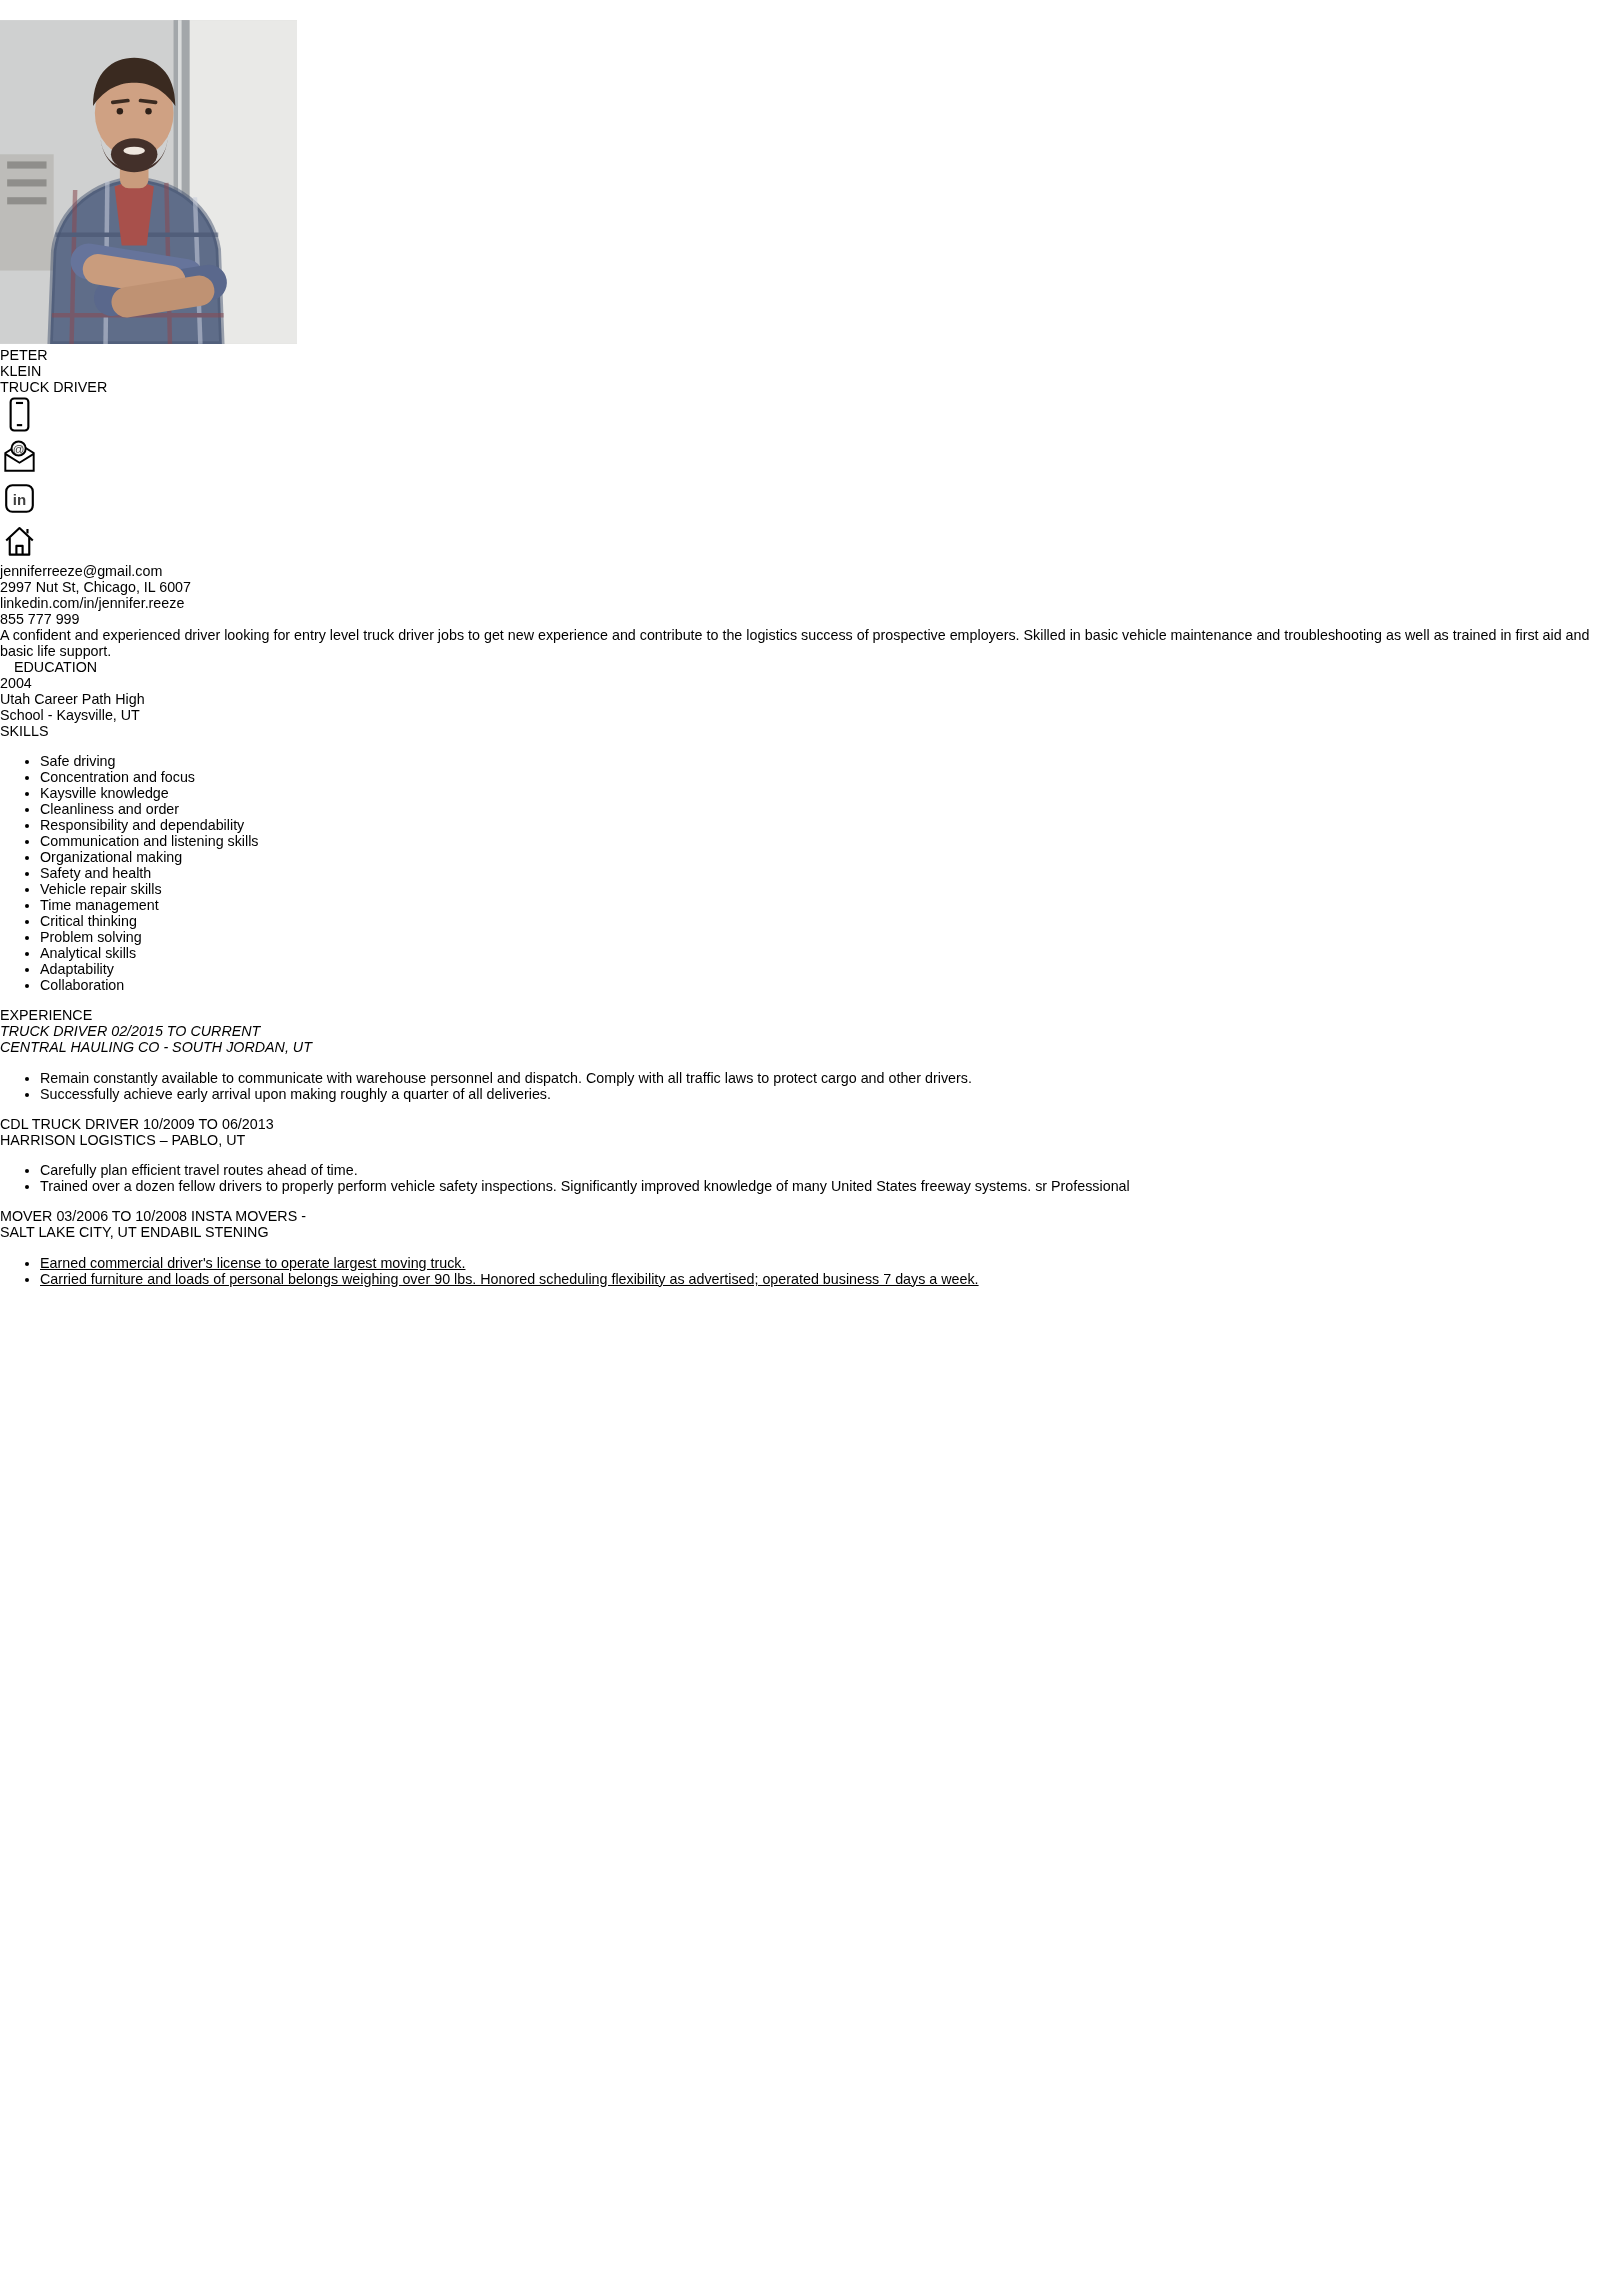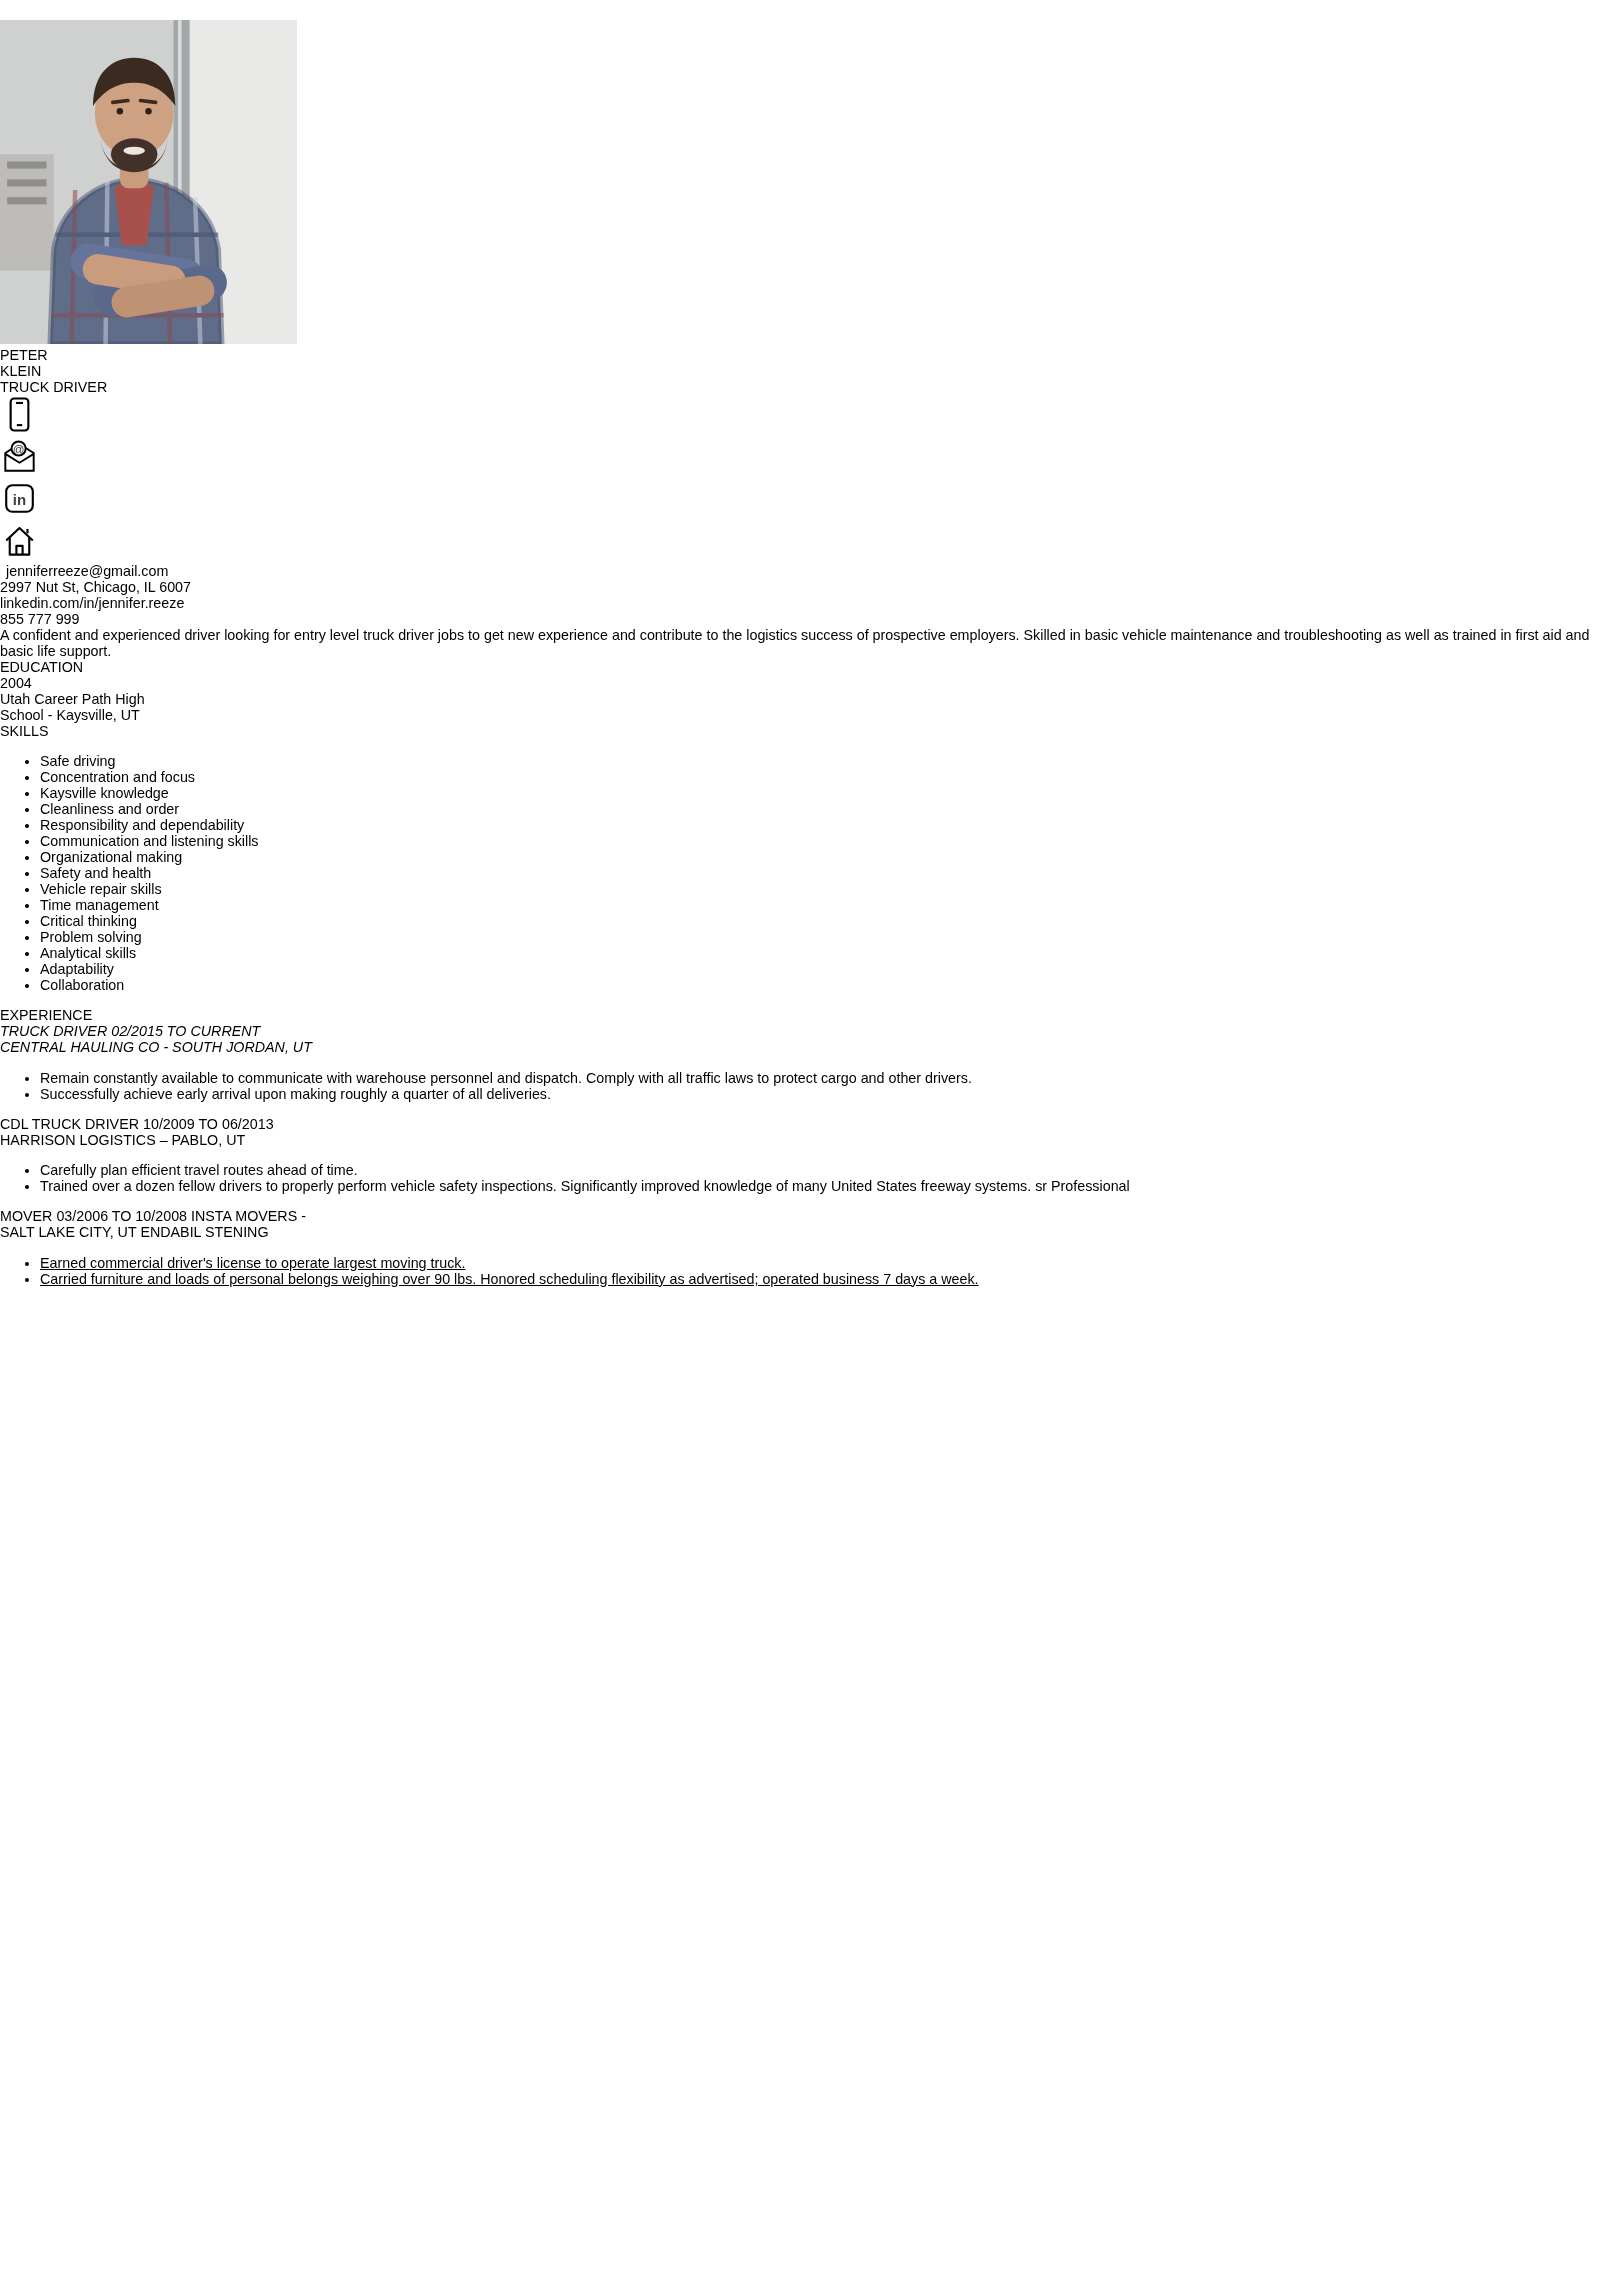--- a/index.html
+++ b/index.html
@@ -159,29 +159,29 @@
   <div class="abs cicon" style="top:707px;">
     <svg width="39" height="39" viewBox="0 0 44 44" fill="none" stroke="currentColor" stroke-width="2.4" stroke-linejoin="round">
       <path d="M7 22 L22 8 L37 22"></path>
       <path d="M11 19 V38 H33 V19"></path>
       <path d="M18.5 38 V28 H25.5 V38"></path>
       <path d="M31 14 V9"></path>
     </svg>
   </div>
 
   <div class="abs contact-box">
-    <div class="abs contact-line" style="top:99px;padding-left:6px;">jenniferreeze@gmail.com</div>
+    <div class="abs contact-line" style="top:99px;">jenniferreeze@gmail.com</div>
     <div class="abs contact-line" style="top:153px;">2997 Nut St, Chicago, IL 6007</div>
     <div class="abs contact-line" style="top:209px;">linkedin.com/in/jennifer.reeze</div>
     <div class="abs contact-line" style="top:264px;">855 777 999</div>
   </div>
 
   <div class="abs summary-text">A confident and experienced driver looking for entry level truck driver jobs to get new experience and contribute to the logistics success of prospective employers. Skilled in basic vehicle maintenance and troubleshooting as well as trained in first aid and basic life support.</div>
 
-  <div class="abs h-section" style="left:132px;top:915px;">EDUCATION</div>
+  <div class="abs h-section" style="left:132px;top:915px;padding-left:14px;">EDUCATION</div>
   <div class="abs edu-year">2004</div>
   <div class="abs edu-school">
     <div>Utah Career Path High</div>
     <div>School - Kaysville, UT</div>
   </div>
 
   <div class="abs h-section" style="left:132px;top:1165px;">SKILLS</div>
   <ul class="abs skills-list">
     <li>Safe driving</li>
     <li>Concentration and focus</li>

